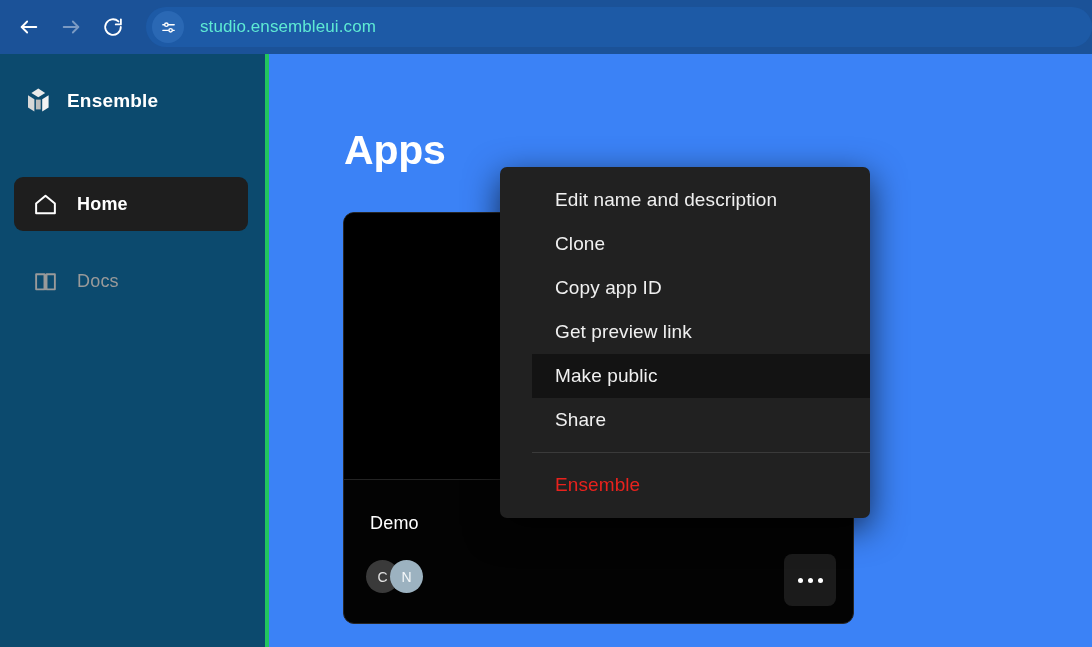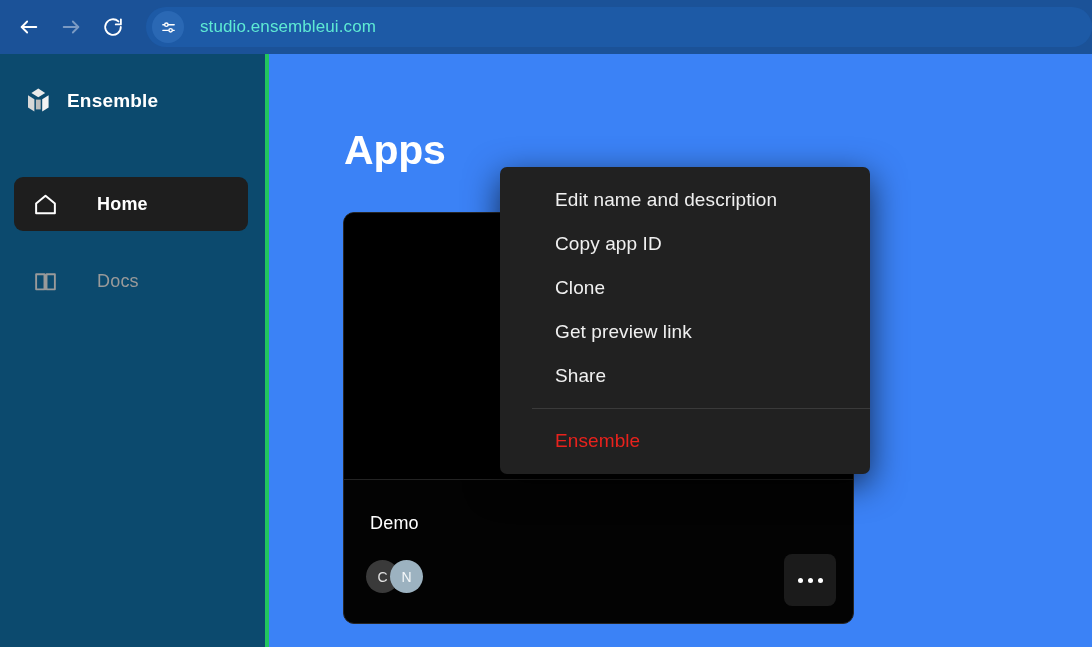--- a/index.html
+++ b/index.html
@@ -109,21 +109,20 @@
     width: 234px;
   }
   .nav-item {
     height: 54px;
     border-radius: 9px;
     display: flex;
     align-items: center;
     padding-left: 17px;
     box-sizing: border-box;
     margin-bottom: 23px;
-    gap: 20px;
   }
   .nav-item.active { background: #1e1e1e; }
   .nav-icon {
     width: 28px;
     height: 28px;
     display: flex;
     align-items: center;
     justify-content: center;
     flex: 0 0 auto;
   }
@@ -368,22 +367,23 @@
         <div class="card-menu-btn">
           <span class="dot"></span>
           <span class="dot"></span>
           <span class="dot"></span>
         </div>
       </div>
     </div>
 
     <div class="context-menu">
       <div class="menu-item">Edit name and description</div>
+      <div class="menu-item">Clone</div>
       <div class="menu-item">Copy app ID</div>
-      <div class="menu-item">Clone</div>
       <div class="menu-item">Get preview link</div>
+      <div class="menu-item highlighted">Make public</div>
       <div class="menu-item">Share</div>
       <div class="menu-sep"></div>
       <div class="menu-item danger">Ensemble</div>
     </div>
 
   </div>
 </div>
 
 </body></html>

